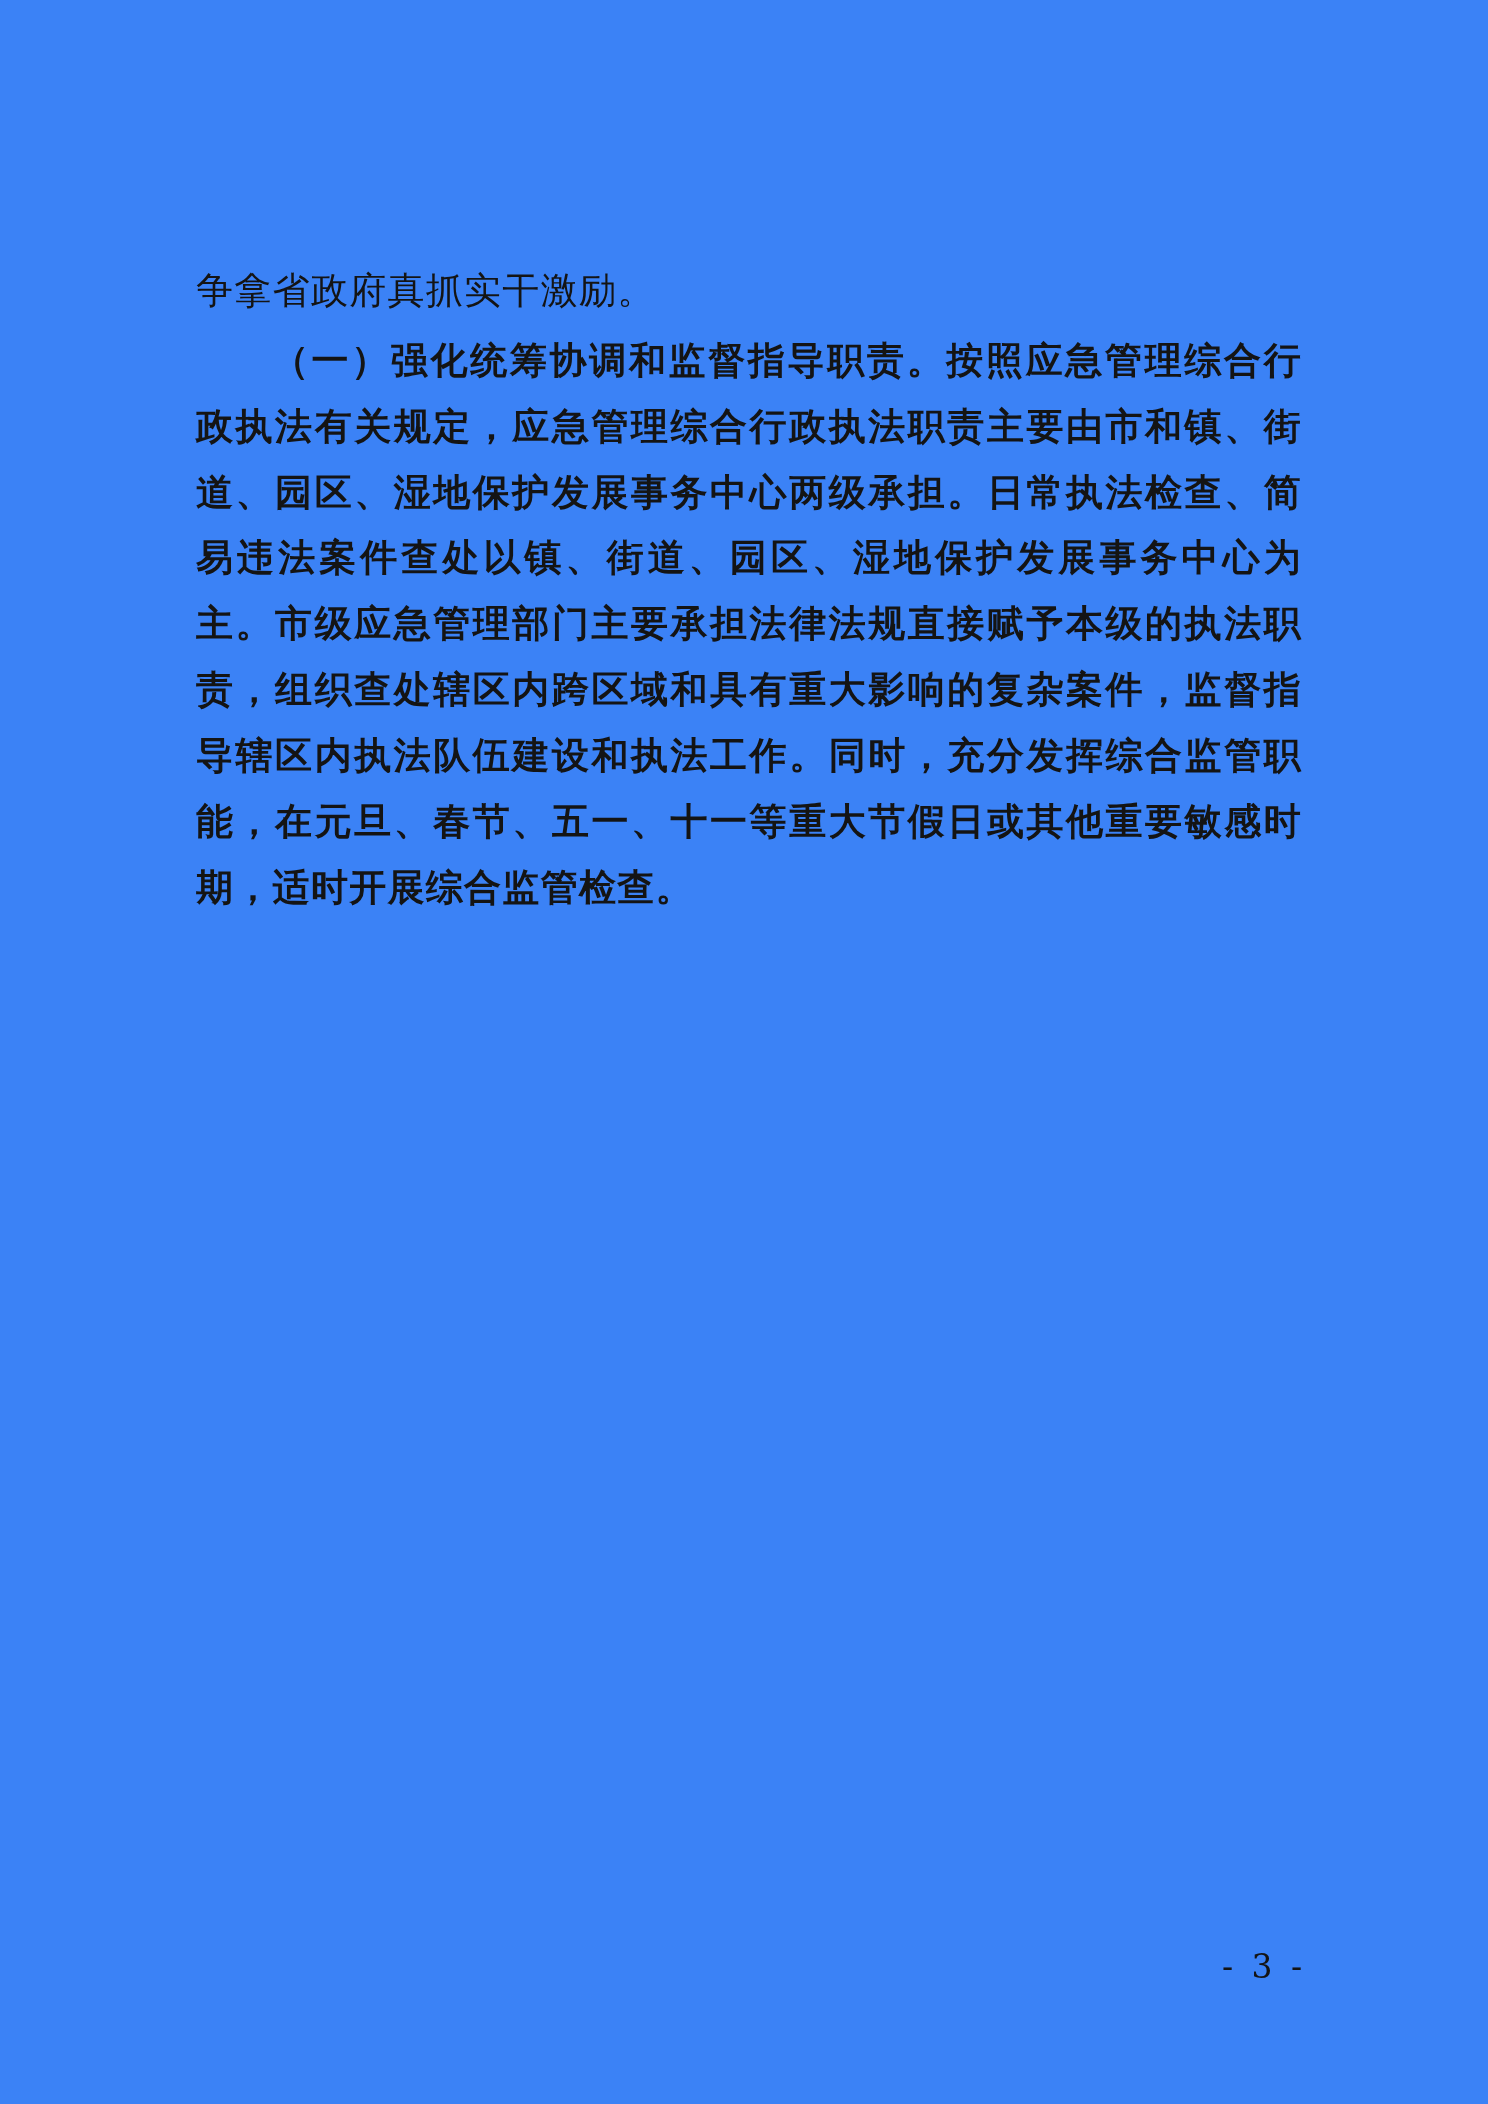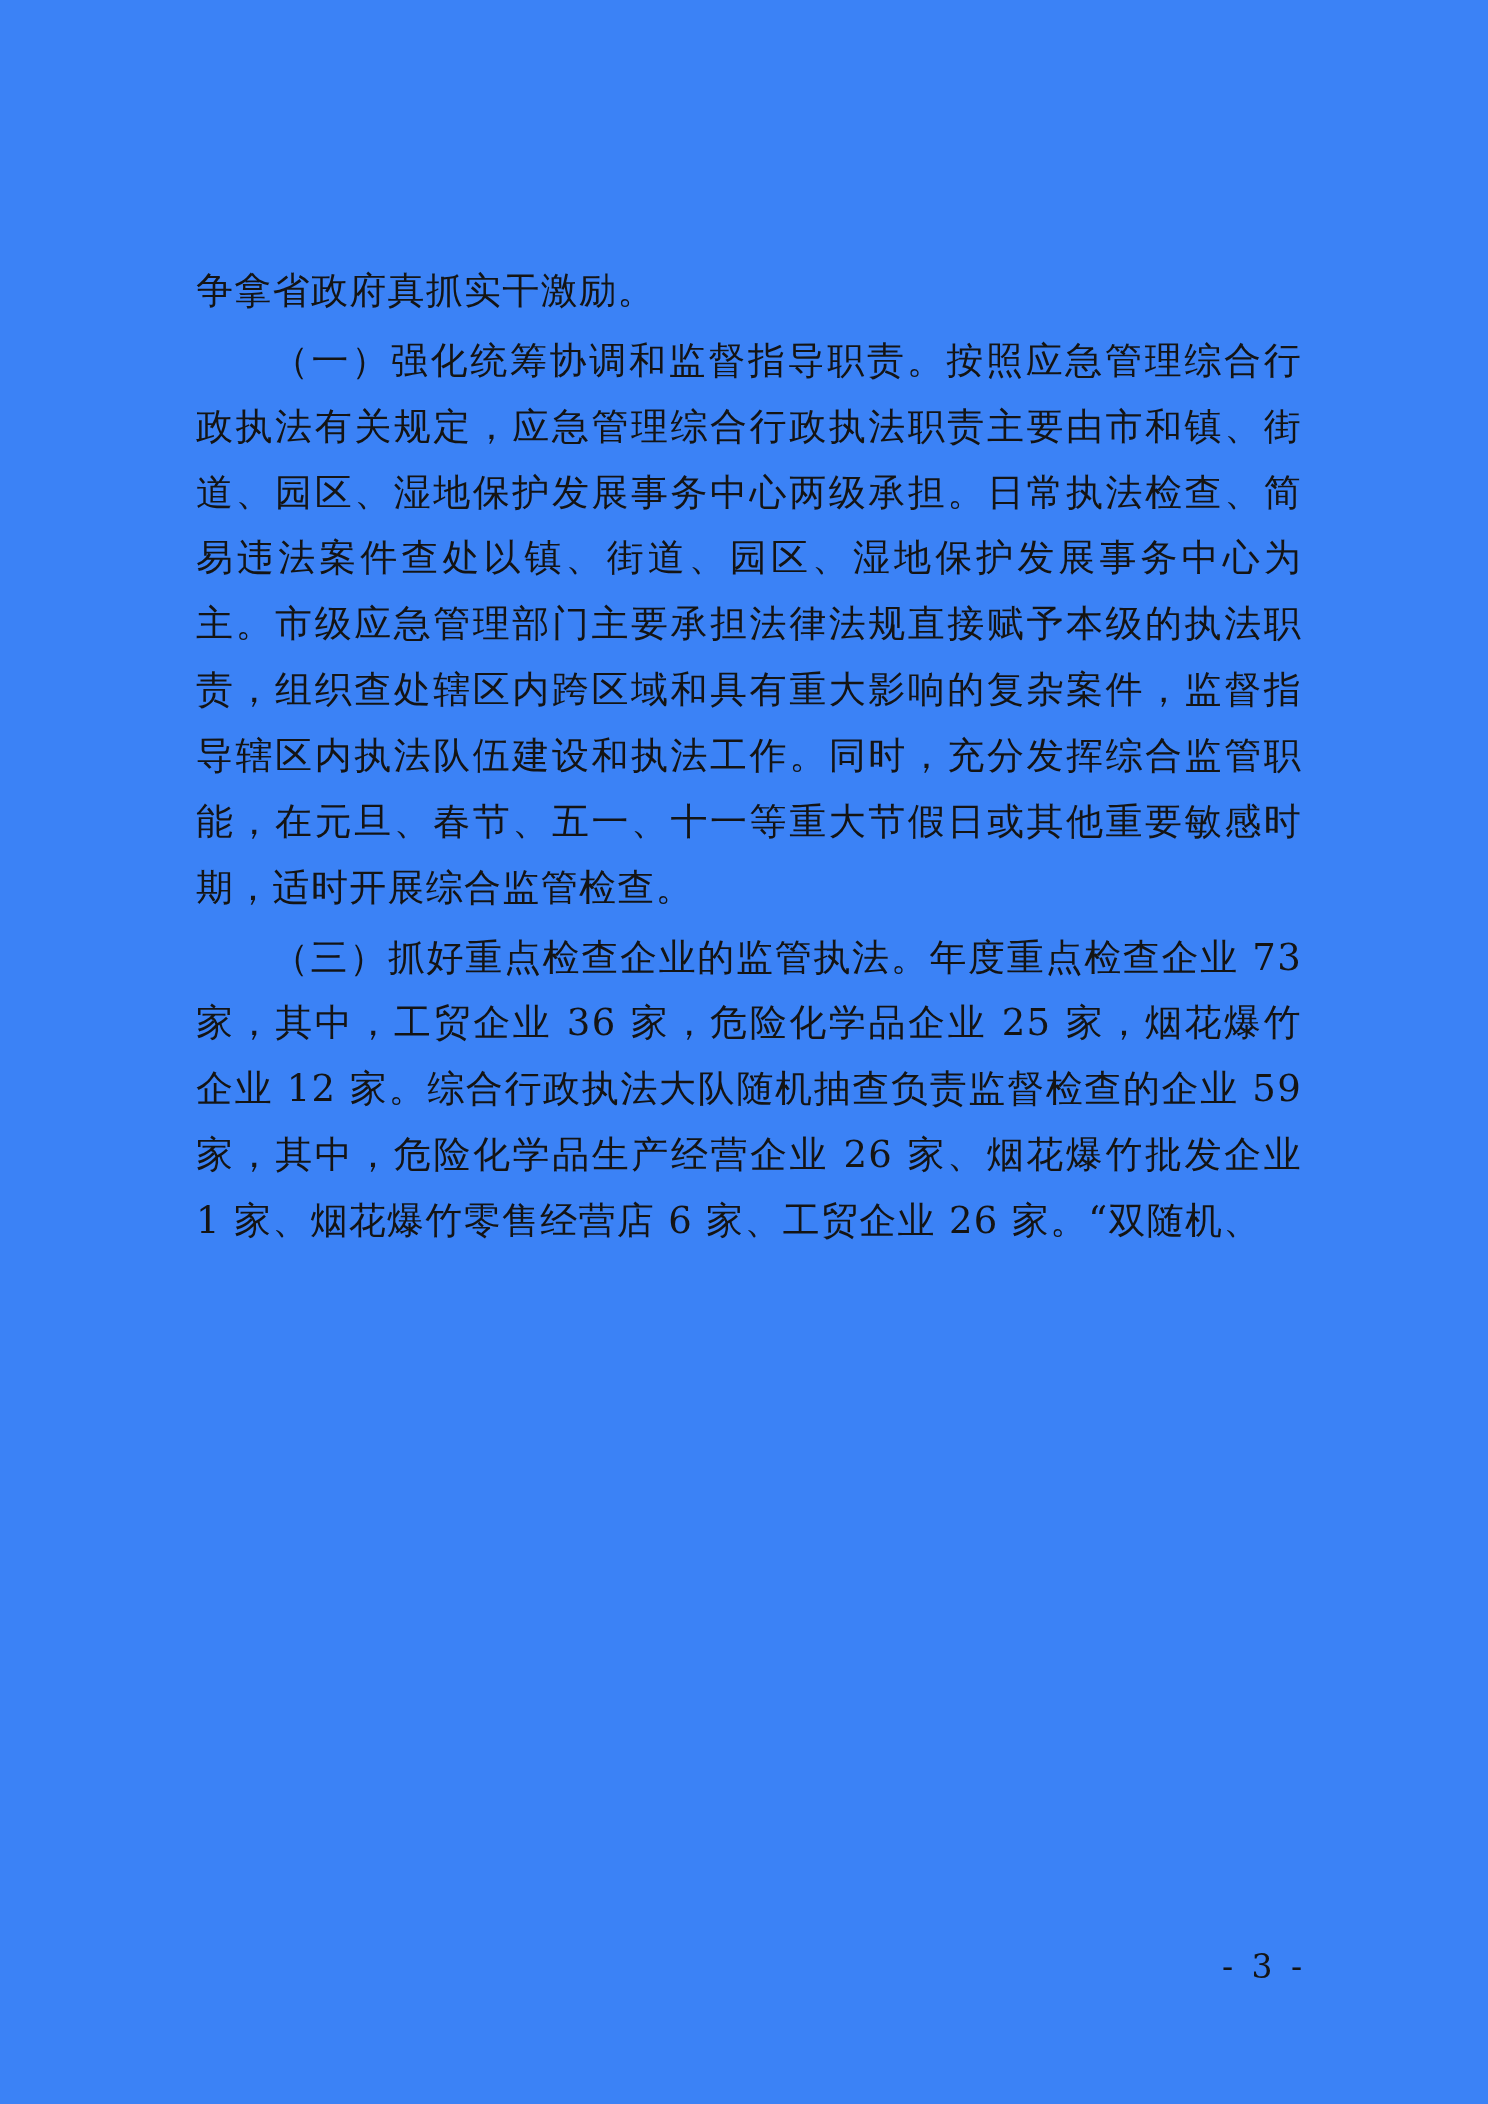--- a/index.html
+++ b/index.html
@@ -28,34 +28,34 @@
     line-height: 1.78;
     letter-spacing: 0.035em;
     text-align: justify;
     text-justify: inter-character;
     margin: 0 0 4px 0;
     color: #141414;
     font-weight: 500;
   }
   .para.indent {
     text-indent: 2.05em;
+    font-weight: bold;
   }
   .page-number {
     position: absolute;
     right: 182px;
     bottom: 118px;
     font-size: 33px;
     letter-spacing: 0.12em;
     color: #141414;
     font-family: "DejaVu Serif", "Liberation Serif", serif;
   }
 </style>
 </head>
 <body>
 
 <div class="page">
   <div class="content">
     <p class="para">争拿省政府真抓实干激励。</p>
     <p class="para indent">（一）强化统筹协调和监督指导职责。按照应急管理综合行政执法有关规定，应急管理综合行政执法职责主要由市和镇、街道、园区、湿地保护发展事务中心两级承担。日常执法检查、简易违法案件查处以镇、街道、园区、湿地保护发展事务中心为主。市级应急管理部门主要承担法律法规直接赋予本级的执法职责，组织查处辖区内跨区域和具有重大影响的复杂案件，监督指导辖区内执法队伍建设和执法工作。同时，充分发挥综合监管职能，在元旦、春节、五一、十一等重大节假日或其他重要敏感时期，适时开展综合监管检查。</p>
-    <p class="para indent">（三）抓好重点检查企业的监管执法。年度重点检查企业 73 家，其中，工贸企业 36 家，危险化学品企业 25 家，烟花爆竹企业 12 家。综合行政执法大队随机抽查负责监督检查的企业 59 家，其中，危险化学品生产经营企业 26 家、烟花爆竹批发企业 1 家、烟花爆竹零售经营店 6 家、工贸企业 26 家。“双随机、</p>
   </div>
   <div class="page-number">- 3 -</div>
 </div>
 
 </body></html>

